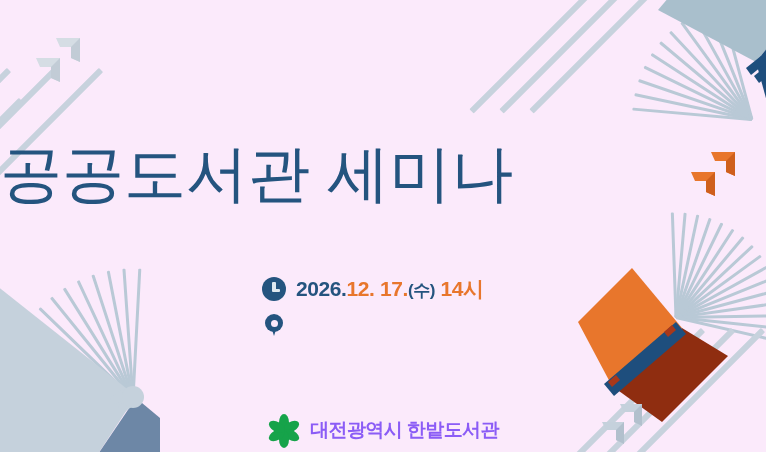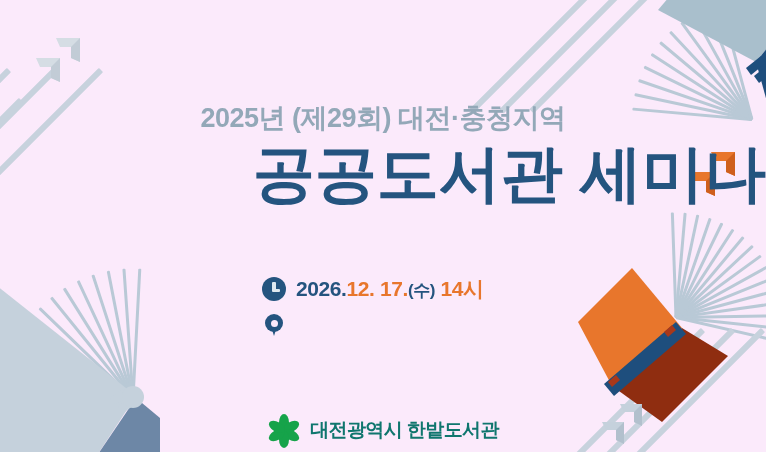--- a/index.html
+++ b/index.html
@@ -53,23 +53,23 @@
     font-size:27px;
     font-weight:700;
     letter-spacing:-0.5px;
     color:#93a8b8;
     white-space:nowrap;
   }
   .title{
     position:absolute;
     top:141px;
     left:0;width:766px;
-    text-align:right;
+    text-align:left;
     font-size:62px;
-    font-weight:700;
+    font-weight:400;
     letter-spacing:0px;
     color:#24547f;
     white-space:nowrap;
     line-height:1.05;
   }
 
   .info{
     position:absolute;
     left:262px;
     top:274px;
@@ -154,21 +154,21 @@
     left:50%;top:50%;
     width:10px;height:17px;
     margin-left:-5px;margin-top:-16px;
     background:#16a34a;
     border-radius:50% 50% 46% 46%;
     transform-origin:50% 100%;
   }
   .footer-text{
     font-size:19px;
     font-weight:700;
-    color:#0f766e;
+    color:#8b5cf6;
     letter-spacing:-0.6px;
     white-space:nowrap;
   }
 </style>
 </head>
 <body>
 
 <div id="poster">
 
   <div class="stripes" style="left:-40px;top:70px;width:300px;height:260px;">
@@ -296,21 +296,20 @@
     </svg>
   </div>
 
   <div class="stripes" style="left:-70px;top:100px;width:170px;height:200px;">
 
     <div class="stripe" style="left:88px;top:0px;width:6px;height:230px;transform:rotate(45deg);transform-origin:50% 0;"></div>
   </div>
 
   <div class="content">
 
-    <div class="subtitle">2025년 (제29회) 대전·충청지역</div>
 
     <div class="title">공공도서관 세미나</div>
 
     <div class="info">
 
       <div class="info-row">
         <span class="info-icon">
           <span class="clock-dot"></span>
           <span class="clock-h clock-v"></span>
           <span class="clock-h clock-b"></span>

